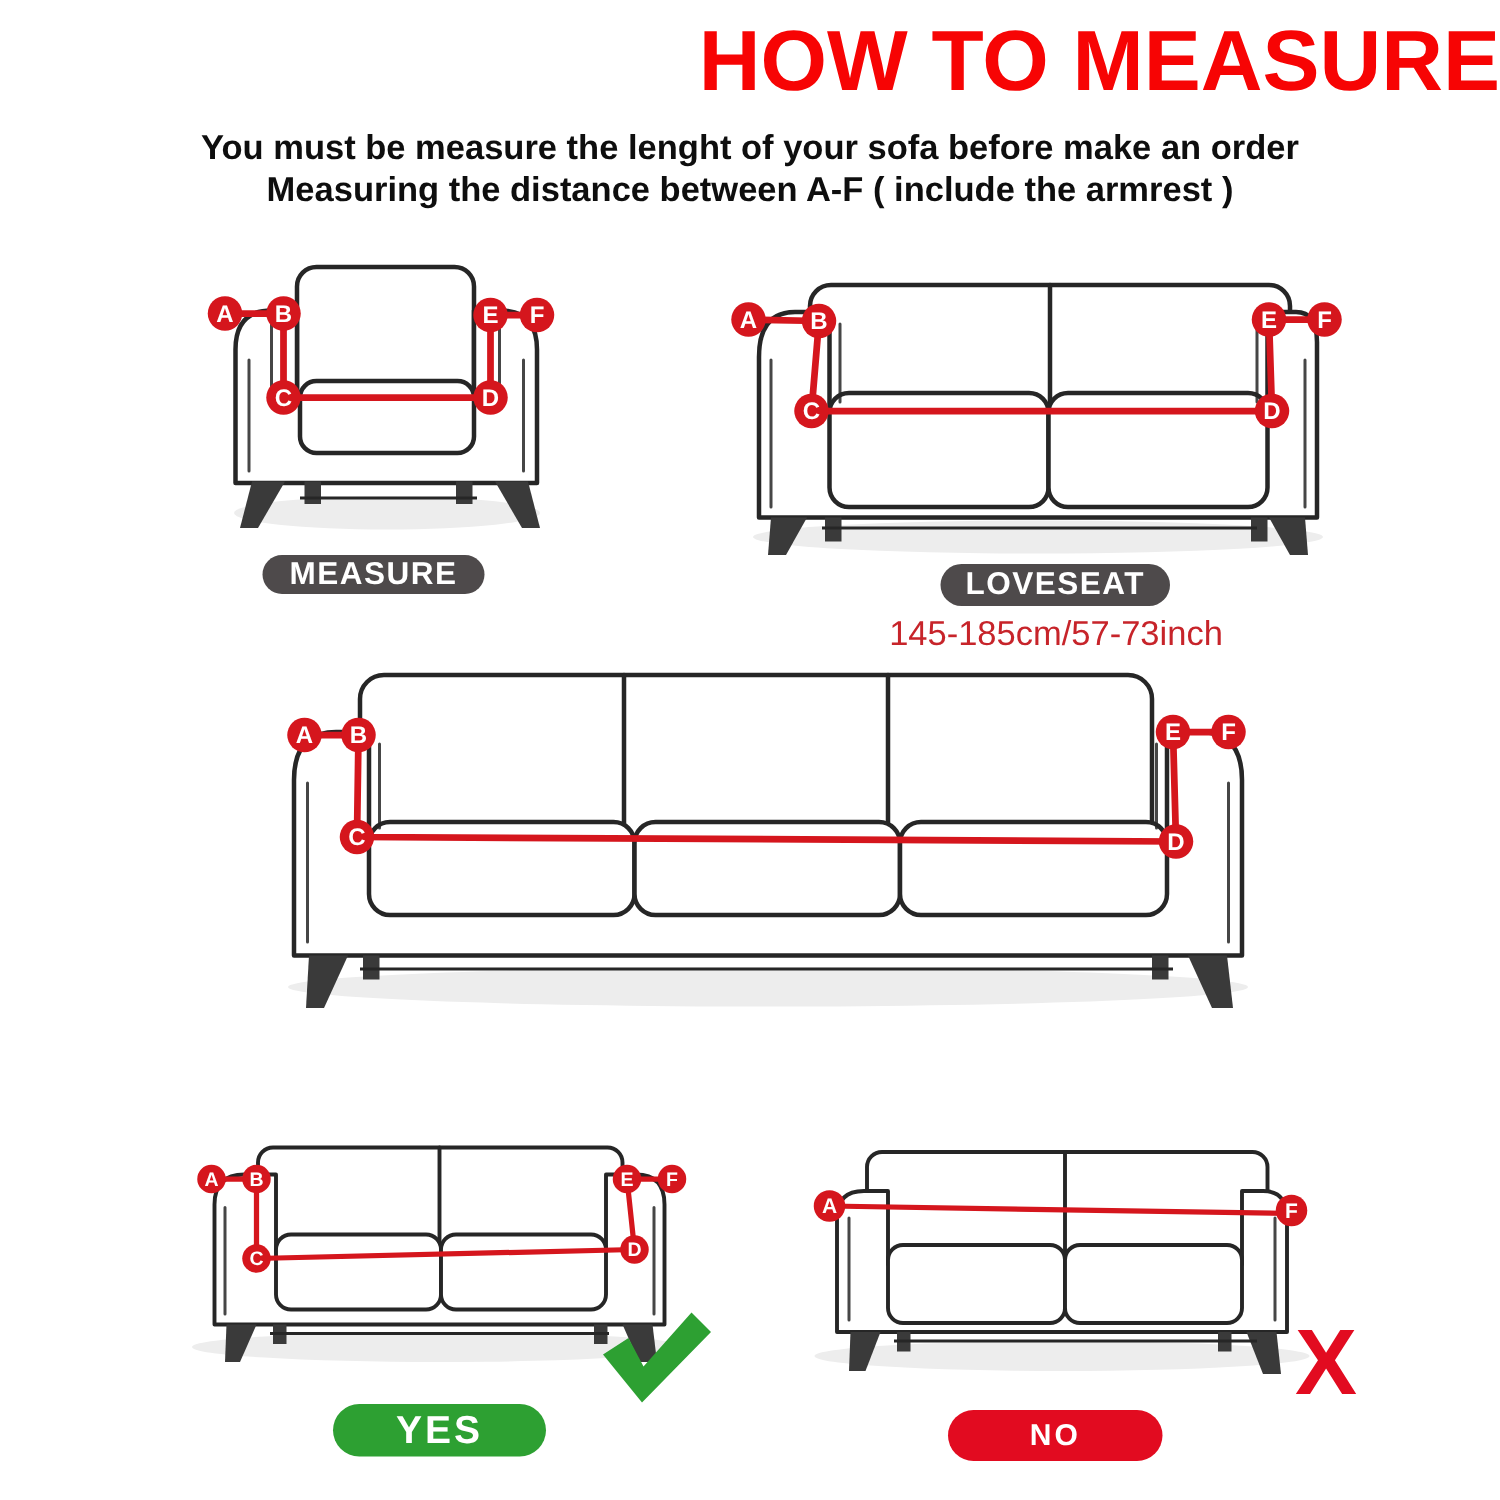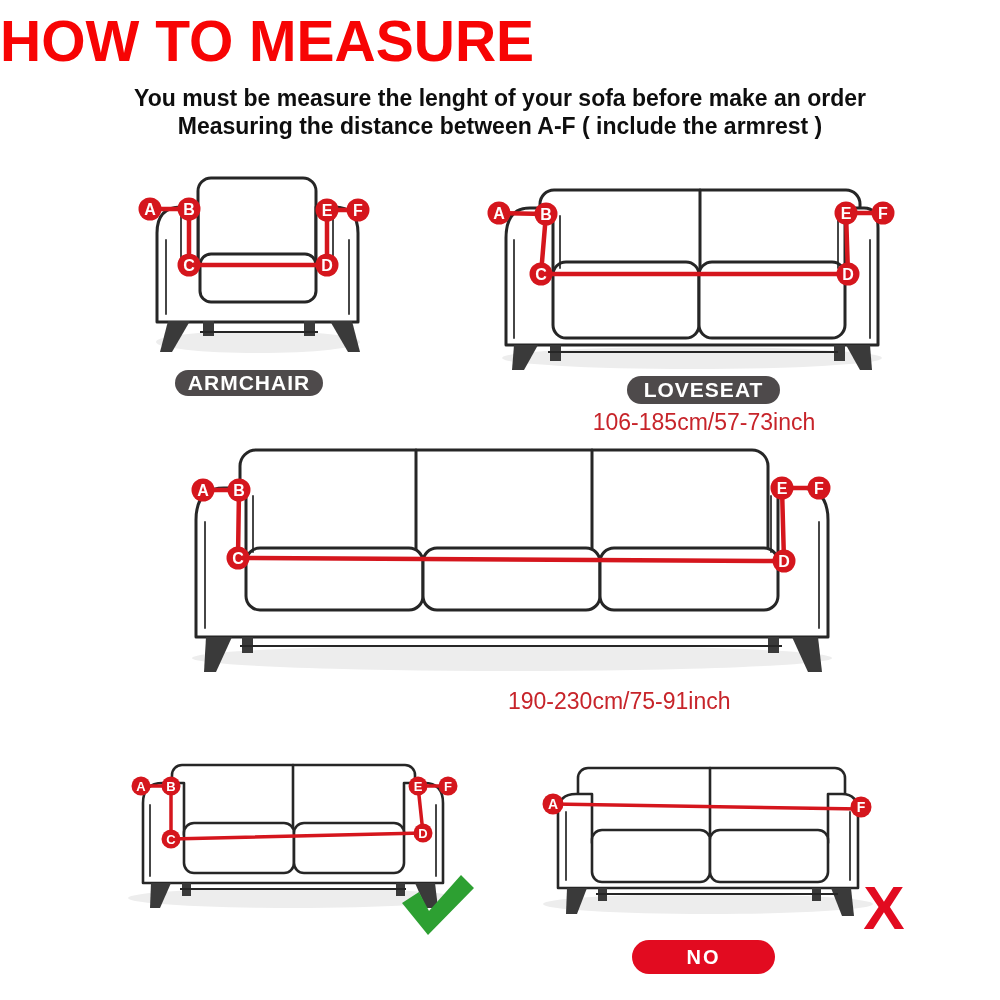--- a/index.html
+++ b/index.html
@@ -1,19 +1,19 @@
 <!DOCTYPE html>
 <html style="--title-red: #f70404; --measure-red: #d5161d; --size-red: #c7242a; --badge-gray: #4e4a4b; --yes-green: #2da032; --no-red: #e20b20; --outline: #262626;"><head>
 <meta charset="utf-8">
 <style>
   html,body{margin:0;padding:0;background:#fff;}
   #canvas{position:relative;width:1000px;height:1000px;background:#fff;overflow:hidden;
           font-family:"Liberation Sans",sans-serif;}
   .abs{position:absolute;}
-  #title{top:8px;left:0;width:1000px;text-align:left;font-size:57px;font-weight:bold;
+  #title{top:8px;left:0;width:1000px;text-align:right;font-size:57px;font-weight:bold;
          color:var(--title-red);letter-spacing:0px;}
   .sub{left:0;width:1000px;text-align:center;font-size:23px;font-weight:bold;color:#0e0e0e;}
   #sub1{top:85px;}
   #sub2{top:113px;}
   .pill{display:flex;align-items:center;justify-content:center;color:#fff;font-weight:bold;
         border-radius:999px;letter-spacing:1px;}
   .pill-gray{background:var(--badge-gray);font-size:21px;}
   .size{font-size:23px;color:var(--size-red);text-align:center;white-space:nowrap;}
   svg{position:absolute;overflow:visible;}
   .furn{fill:#fff;stroke:var(--outline);stroke-width:3;stroke-linejoin:round;stroke-linecap:round;}
@@ -72,21 +72,21 @@
       </g>
     <g class="marker pts16">
         <circle cx="327" cy="210" r="11.5"></circle>
         <text x="327" y="210" dy=".35em">E</text>
       </g>
     <g class="marker pts16">
         <circle cx="358" cy="210" r="11.5"></circle>
         <text x="358" y="210" dy=".35em">F</text>
       </g>
   </svg>
-  <div class="pill pill-gray abs" style="left:175px;top:370px;width:148px;height:26px;">ARMCHAIR</div>
+  <div class="pill pill-gray abs" style="left:175px;top:370px;width:148px;height:26px;">MEASURE</div>
 
   <svg style="left:480px;top:175px;" width="425" height="200" viewBox="480 175 425 200">
     <ellipse class="shadow" cx="692" cy="358" rx="190" ry="11"></ellipse>
     <rect class="furn" x="540" y="190" width="320" height="132" rx="14"></rect>
     <line class="furn" x1="700" y1="190" x2="700" y2="322"></line>
     <path class="furn" d="M506,345 L506,238 Q506,208 530,208 L553,208 L553,276 L845,276 L845,208 L864,208 Q878,208 878,228 L878,345 Z"></path>
     <rect class="furn" x="553" y="262" width="146" height="76" rx="13"></rect>
     <rect class="furn" x="699" y="262" width="146" height="76" rx="13"></rect>
     <path class="seam" d="M514,240 L514,338 M870,240 L870,338 M560,216 L560,268 M838,216 L838,268"></path>
     <path class="leg" d="M514,345 L538,345 L524,370 L512,370 Z"></path>
@@ -114,21 +114,21 @@
     <g class="marker pts16">
         <circle cx="846" cy="213" r="11.5"></circle>
         <text x="846" y="213" dy=".35em">E</text>
       </g>
     <g class="marker pts16">
         <circle cx="883" cy="213" r="11.5"></circle>
         <text x="883" y="213" dy=".35em">F</text>
       </g>
   </svg>
   <div class="pill pill-gray abs" style="left:627px;top:376px;width:153px;height:28px;">LOVESEAT</div>
-  <div class="size abs" style="left:554px;top:409px;width:300px;">106-185cm/57-73inch</div>
+  <div class="size abs" style="left:554px;top:409px;width:300px;">145-185cm/57-73inch</div>
 
   <svg style="left:170px;top:440px;" width="680" height="240" viewBox="170 440 680 240">
     <ellipse class="shadow" cx="512" cy="658" rx="320" ry="13"></ellipse>
     <rect class="furn" x="240" y="450" width="528" height="145" rx="16"></rect>
     <path class="furn" d="M416,450 L416,595 M592,450 L592,595"></path>
     <path class="furn" d="M196,637 L196,520 Q196,488 224,488 L246,488 L246,560 L778,560 L778,488 L800,488 Q828,488 828,520 L828,637 Z"></path>
     <rect class="furn" x="246" y="548" width="177" height="62" rx="14"></rect>
     <rect class="furn" x="423" y="548" width="177" height="62" rx="14"></rect>
     <rect class="furn" x="600" y="548" width="178" height="62" rx="14"></rect>
     <path class="seam" d="M205,522 L205,628 M819,522 L819,628 M253,496 L253,552 M771,496 L771,552"></path>
@@ -156,21 +156,20 @@
       </g>
     <g class="marker pts16">
         <circle cx="782" cy="488" r="11.5"></circle>
         <text x="782" y="488" dy=".35em">E</text>
       </g>
     <g class="marker pts16">
         <circle cx="819" cy="488" r="11.5"></circle>
         <text x="819" y="488" dy=".35em">F</text>
       </g>
   </svg>
-  <div class="size abs" style="left:508px;top:688px;width:250px;text-align:left;">190-230cm/75-91inch</div>
 
   <svg style="left:105px;top:750px;" width="380" height="195" viewBox="105 750 380 195">
     <ellipse class="shadow" cx="293" cy="898" rx="165" ry="10"></ellipse>
     <rect class="furn furn-sm" x="172" y="765" width="243" height="90" rx="10"></rect>
     <line class="furn furn-sm" x1="293" y1="765" x2="293" y2="855"></line>
     <path class="furn furn-sm" d="M143,883 L143,803 Q143,783 163,783 L184,783 L184,835 L404,835 L404,783 L424,783 Q443,783 443,803 L443,883 Z"></path>
     <rect class="furn furn-sm" x="184" y="823" width="110" height="50" rx="10"></rect>
     <rect class="furn furn-sm" x="294" y="823" width="110" height="50" rx="10"></rect>
     <path class="seam" d="M150,805 L150,876 M436,805 L436,876"></path>
     <path class="leg" d="M151,883 L171,883 L160,908 L150,908 Z"></path>
@@ -198,20 +197,21 @@
     <g class="marker pts13">
         <circle cx="418" cy="786" r="9.5"></circle>
         <text x="418" y="786" dy=".35em">E</text>
       </g>
     <g class="marker pts13">
         <circle cx="448" cy="786" r="9.5"></circle>
         <text x="448" y="786" dy=".35em">F</text>
       </g>
     <path class="check" d="M402,903 L419,892 L429,911 L461,875 L474,888 L428,935 Z"></path>
   </svg>
+  <div class="pill abs" style="left:222px;top:936px;width:142px;height:35px;background:var(--yes-green);font-size:26px;letter-spacing:2px;">YES</div>
 
   <svg style="left:525px;top:750px;" width="410" height="195" viewBox="525 750 410 195">
     <ellipse class="shadow" cx="708" cy="904" rx="165" ry="10"></ellipse>
     <rect class="furn furn-sm" x="578" y="768" width="267" height="90" rx="10"></rect>
     <line class="furn furn-sm" x1="710" y1="768" x2="710" y2="858"></line>
     <path class="furn furn-sm" d="M558,888 L558,812 Q558,794 576,794 L592,794 L592,843 L828,843 L828,794 L842,794 Q858,794 858,812 L858,888 Z"></path>
     <rect class="furn furn-sm" x="592" y="830" width="118" height="52" rx="10"></rect>
     <rect class="furn furn-sm" x="710" y="830" width="118" height="52" rx="10"></rect>
     <path class="seam" d="M566,812 L566,880 M850,812 L850,880"></path>
     <path class="leg" d="M567,888 L587,888 L577,914 L566,914 Z"></path>

